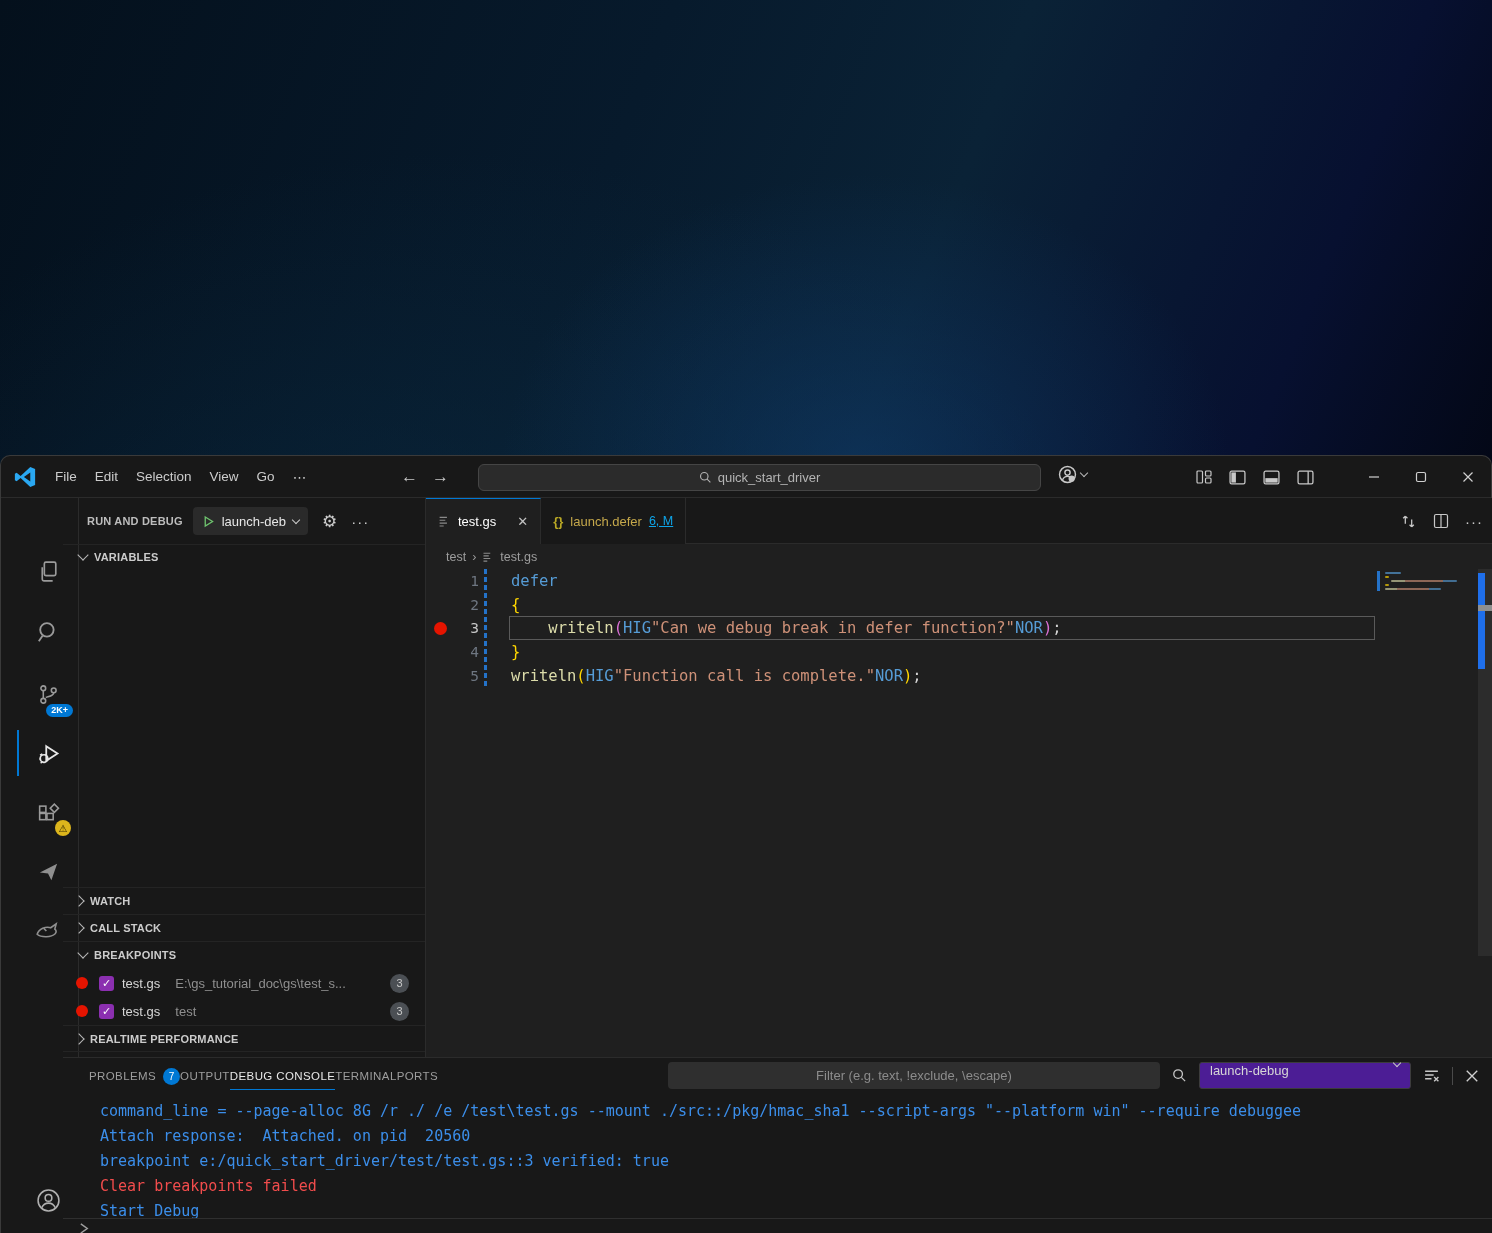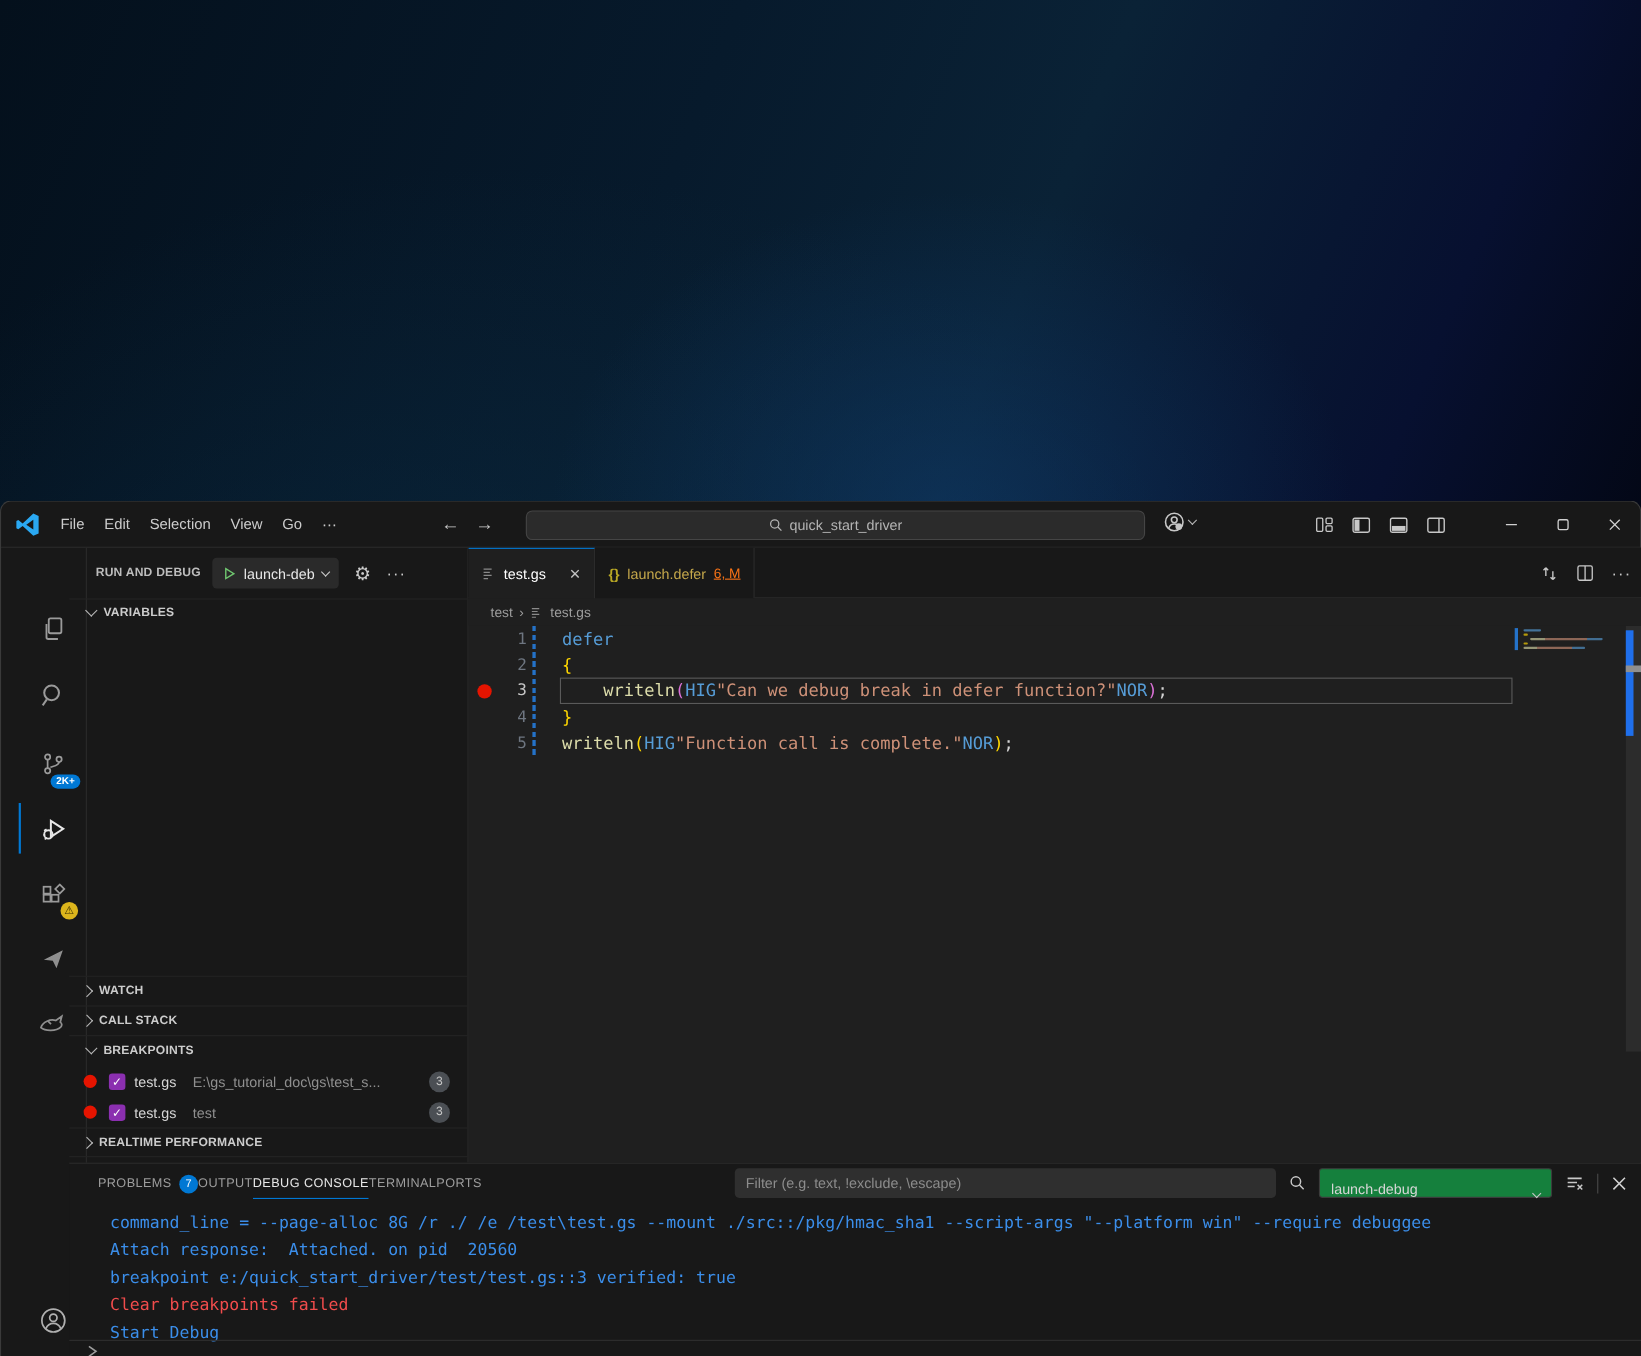--- a/index.html
+++ b/index.html
@@ -52,21 +52,21 @@
   .chev-d{transform:rotate(45deg);margin-left:10px;margin-top:-4px;}
   .chev-sm{width:6px;height:6px;border-width:1.2px;transform:rotate(45deg);margin-top:-3px;}
   
   .editor{left:425px;top:42px;width:1067px;height:559px;background:#1f1f1f;}
   .tabbar{position:absolute;left:0;top:0;width:100%;height:46px;background:#181818;border-bottom:1px solid #2b2b2b;display:flex;}
   .tab{height:46px;display:flex;align-items:center;padding:0 12px;font-size:13px;border-right:1px solid #2b2b2b;gap:7px;}
   .tab.active{background:#1f1f1f;color:#ffffff;border-top:1.5px solid #0078d4;}
   .tab.inactive{background:#181818;color:#c5a84b;}
   .tab-x{color:#c3c3c3;font-size:13px;margin-left:14px;}
   .json-ic{color:#b9a825;font-weight:bold;font-size:13px;}
-  .mod-badge{color:#f97316;font-size:12.5px;text-decoration:underline;}
+  .mod-badge{color:#0ea5e9;font-size:12.5px;text-decoration:underline;}
   .ed-actions{position:absolute;right:10px;top:0;height:46px;display:flex;align-items:center;gap:16px;color:#c8c8c8;}
   .breadcrumb{position:absolute;left:0;top:46px;width:100%;height:25px;display:flex;align-items:center;font-size:12.5px;color:#9d9d9d;gap:6px;padding-left:20px;background:#1f1f1f;}
   .code{position:absolute;left:0;top:71px;width:100%;height:488px;font-family:"DejaVu Sans Mono","Liberation Mono",monospace;font-size:15.5px;}
   .code-row{position:absolute;left:0;width:100%;height:23.7px;display:flex;align-items:center;white-space:pre;}
   .lnum{position:absolute;left:0;width:53px;text-align:right;color:#6e7681;font-size:14.5px;}
   .lnum.cur{color:#c6c6c6;}
   .ctext{position:absolute;left:85px;}
   .tok.kw{color:#569cd6;} .tok.fn{color:#dcdcaa;} .tok.str{color:#ce9178;}
   .tok.b1{color:#ffd700;} .tok.b2{color:#da70d6;} .tok.pun{color:#d4d4d4;}
   .gutter-mod{position:absolute;left:58px;top:0;width:3px;height:119px;background:repeating-linear-gradient(to bottom,#2472c8 0 5px,transparent 5px 8px);}
@@ -80,23 +80,23 @@
   .ov-slider{position:absolute;left:0;top:36px;width:15px;height:6px;background:#8f8f8f;}
   
   .panel{left:62px;top:601px;width:1430px;height:177px;background:#181818;border-top:1px solid #2b2b2b;}
   .panel-head{position:absolute;left:0;top:0;width:100%;height:36px;display:flex;align-items:center;}
   .ptabs{display:flex;align-items:flex-start;margin-left:26px;}
   .ptab{font-size:11.5px;letter-spacing:.4px;color:#9d9d9d;display:flex;align-items:center;gap:7px;height:36px;position:relative;}
   .ptab.active{color:#e7e7e7;}
   .ptab.active::after{content:"";position:absolute;left:0;right:0;bottom:4px;height:1.5px;background:#0078d4;}
   .pbadge{background:#0078d4;color:#fff;border-radius:50%;width:17px;height:17px;font-size:10px;display:flex;align-items:center;justify-content:center;}
   .p-right{position:absolute;right:14px;top:4px;display:flex;align-items:center;gap:12px;}
-  .filter-input{width:492px;height:27px;background:#2f2f2f;border:none;border-radius:4px;color:#cfcfcf;font-size:13px;padding:0 10px;font-family:"Liberation Sans",sans-serif;}
+  .filter-input{width:492px;height:27px;background:#2f2f2f;border:none;border-radius:4px;color:#cfcfcf;font-size:13px;padding:0 10px;font-family:"Liberation Sans",sans-serif;text-align:center;}
   .filter-input::placeholder{color:#8c8c8c;}
-  .sess-select{width:212px;height:27px;background:#15803d;border:1px solid #3c3c3c;border-radius:3px;display:flex;align-items:flex-end;justify-content:space-between;padding:0 10px;font-size:13px;color:#d6d6d6;}
+  .sess-select{width:212px;height:27px;background:#4c1d95;border:1px solid #3c3c3c;border-radius:3px;display:flex;align-items:flex-start;justify-content:space-between;padding:0 10px;font-size:13px;color:#d6d6d6;}
   .p-sep{width:1px;height:18px;background:#4a4a4a;}
   .console{position:absolute;left:0;top:36px;width:100%;height:120px;font-family:"DejaVu Sans Mono","Liberation Mono",monospace;font-size:15px;white-space:pre;}
   .cline{position:absolute;left:37px;line-height:25px;}
   .c-info{color:#3b8eea;} .c-err{color:#f14c4c;}
   .console-inputbar{position:absolute;left:0;top:160px;width:100%;border-top:1px solid #2f2f2f;height:17px;}
   svg{display:block;}
 </style>
 </head>
 <body>
 

